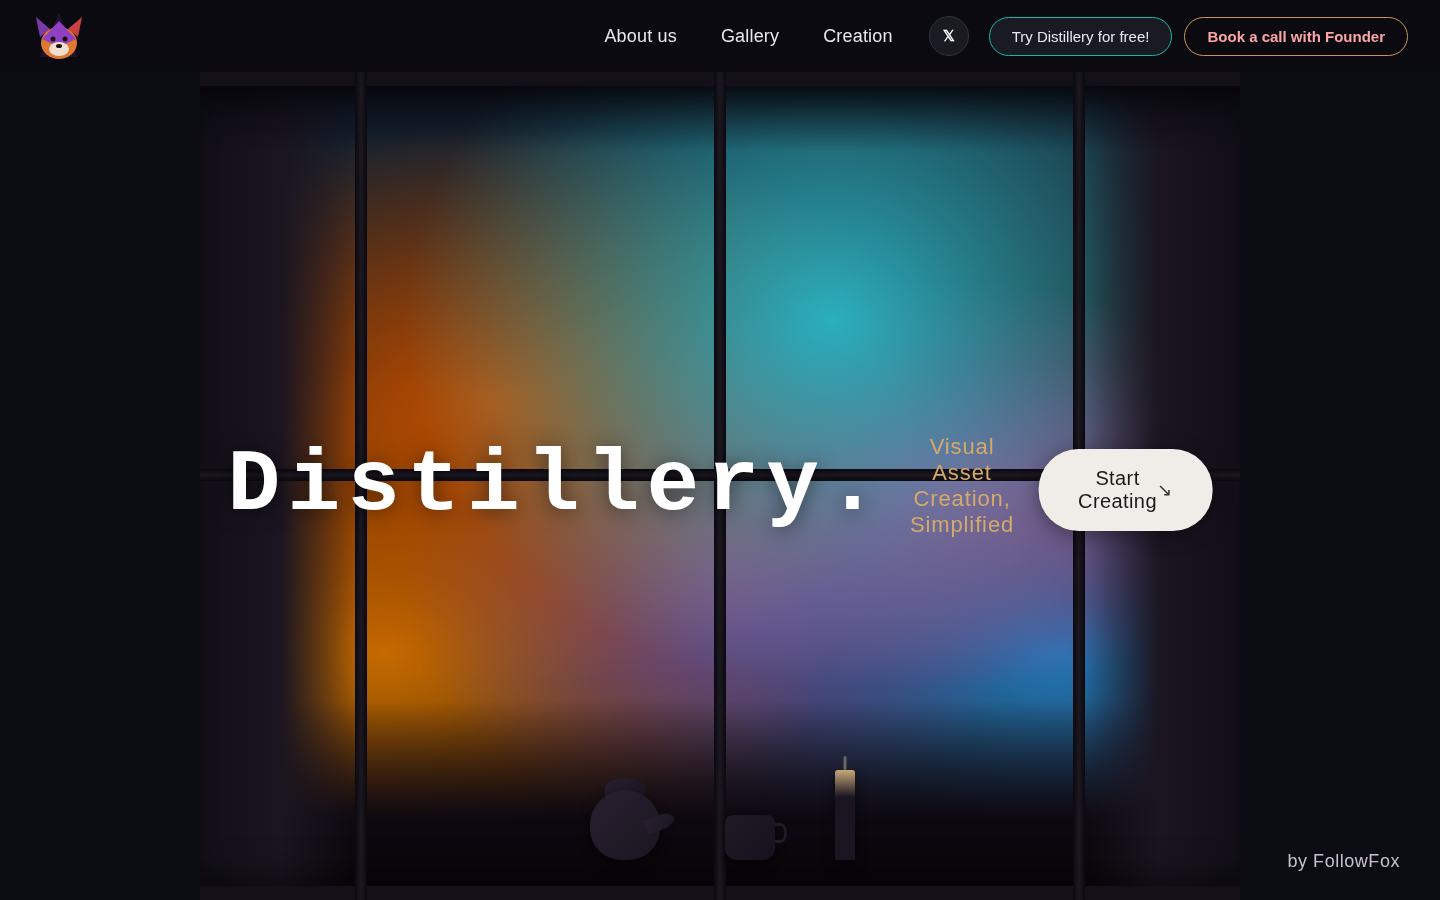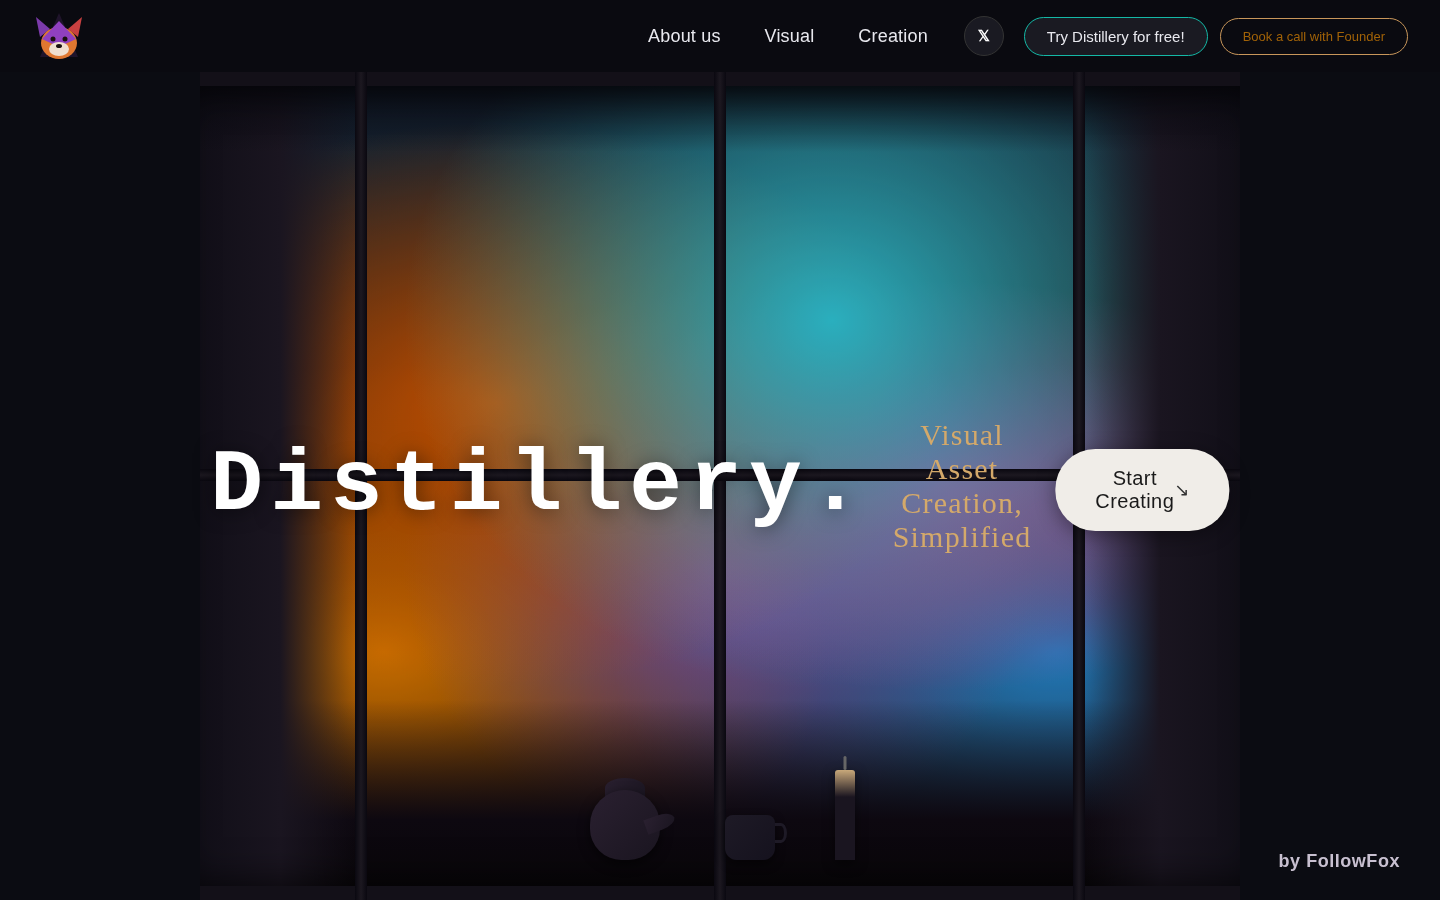--- a/index.html
+++ b/index.html
@@ -74,27 +74,28 @@
       font-size: 15px;
       font-family: 'Arial', sans-serif;
       cursor: pointer;
       margin-right: 12px;
       white-space: nowrap;
     }
 
     .btn-book {
       background: transparent;
       border: 1.5px solid #c8965a;
-      color: #a16207;
+      color: #fca5a5;
       padding: 10px 22px;
       border-radius: 24px;
-      font-size: 13px;
+      font-size: 15px;
       font-family: 'Arial', sans-serif;
       cursor: pointer;
       white-space: nowrap;
+      font-weight: bold;
     }
 
     
     .hero {
       position: absolute;
       top: 72px; left: 0; right: 0; bottom: 0;
       display: flex;
       align-items: center;
       justify-content: center;
     }
@@ -293,22 +294,22 @@
       font-family: 'Courier New', 'Courier', monospace;
       font-size: 88px;
       font-weight: 700;
       color: #ffffff;
       letter-spacing: 0.08em;
       line-height: 1;
       text-shadow: 0 2px 20px rgba(0,0,0,0.5);
     }
 
     .hero-subtitle {
-      font-family: Liberation Serif, serif;
-      font-size: 30px;
+      font-family: Liberation Sans, sans-serif;
+      font-size: 22px;
       color: #d4a96a;
       font-weight: 400;
       letter-spacing: 0.04em;
     }
 
     .start-btn {
       background: #f0ede8;
       border: none;
       border-radius: 40px;
       padding: 18px 40px;
@@ -331,21 +332,21 @@
 
     
     .footer-credit {
       position: absolute;
       bottom: 28px;
       right: 40px;
       z-index: 10;
       color: #c8c0d0;
       font-size: 18px;
       font-family: 'Arial', sans-serif;
-      font-weight: 700;
+      font-weight: 400;
       letter-spacing: 0.03em;
     }
 
     
     .fox-svg {
       width: 54px;
       height: 54px;
     }
   </style>
 </head>
@@ -370,21 +371,21 @@
       <ellipse cx="27" cy="37" rx="3" ry="2" fill="#1a1010"></ellipse>
 
       <circle cx="21" cy="30" r="2.5" fill="#1a1010"></circle>
 
       <circle cx="33" cy="30" r="2.5" fill="#1a1010"></circle>
     </svg>
   </div>
 
   <div class="nav-links">
     <a class="nav-link">About us</a>
-    <a class="nav-link">Visual</a>
+    <a class="nav-link">Gallery</a>
     <a class="nav-link">Creation</a>
   </div>
 
   <div class="x-btn">
     <span style="font-weight:900;font-family:Arial,sans-serif;font-size:15px;">𝕏</span>
   </div>
 
   <button class="btn-try">Try Distillery for free!</button>
   <button class="btn-book">Book a call with Founder</button>
 </nav>

